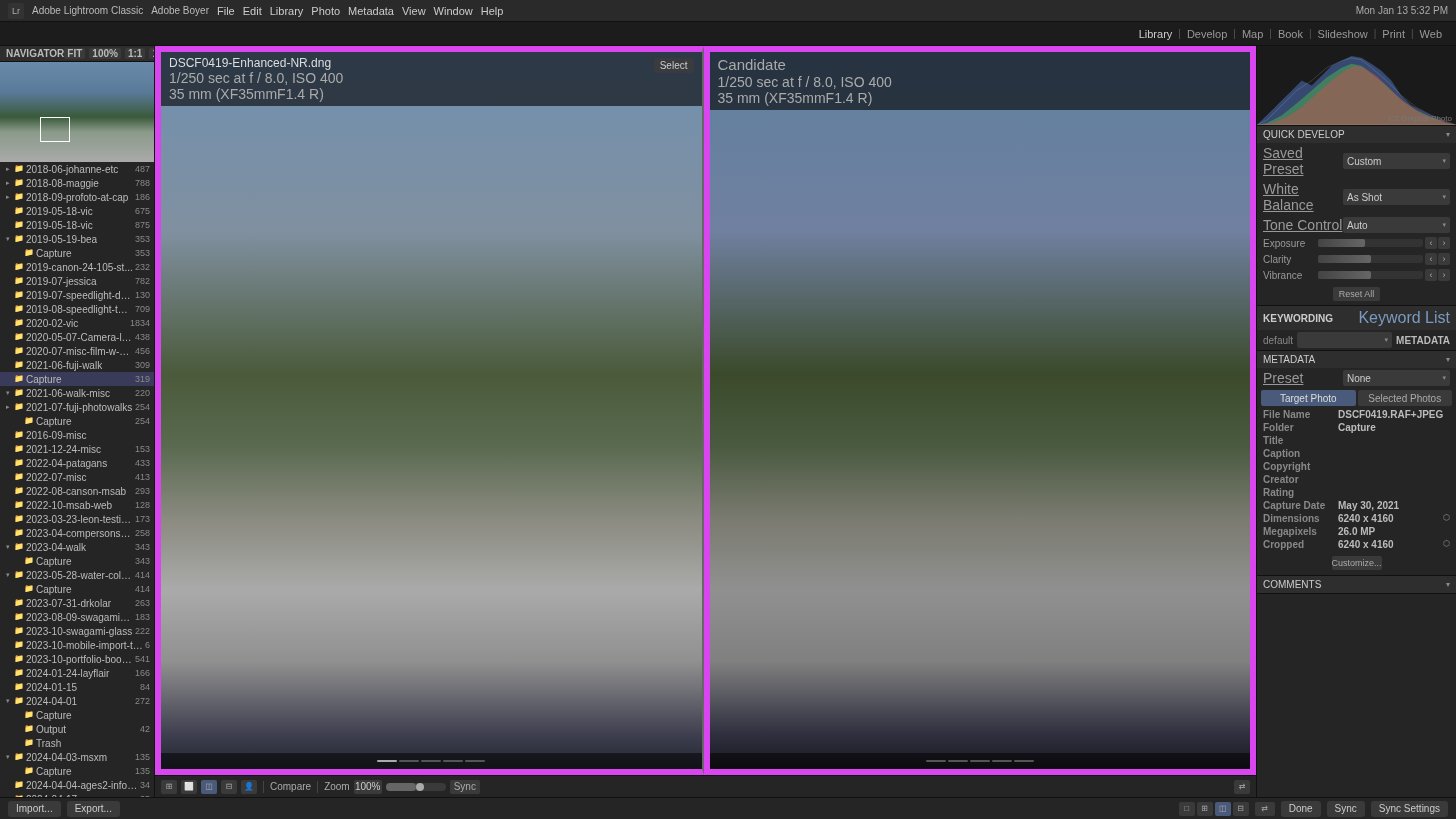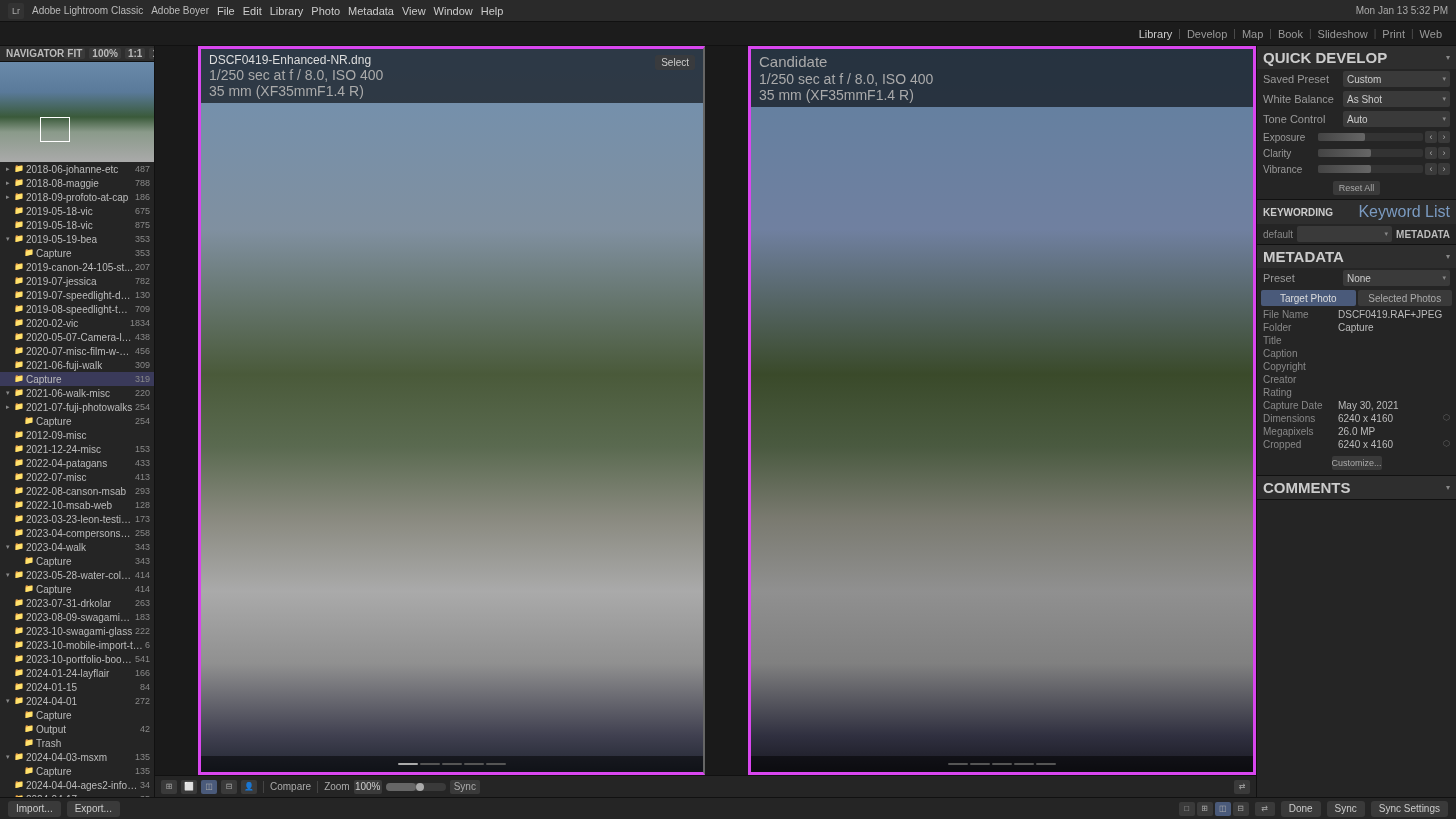--- a/index.html
+++ b/index.html
@@ -155,22 +155,21 @@
       flex: 1;
       display: flex;
       position: relative;
       overflow: hidden;
     }
 
     .compare-pane {
       flex: 1;
       position: relative;
       overflow: hidden;
-      border: 3px solid #d946ef;
-      margin-left: 43px;
+      border: 6px solid #d946ef;
     }
     .compare-pane-left {
       border-right: 2px solid #666;
     }
 
     .pane-header {
       position: absolute;
       top: 0;
       left: 0;
       right: 0;
@@ -322,38 +321,39 @@
     }
     .panel-section-header {
       display: flex;
       align-items: center;
       justify-content: space-between;
       padding: 3px 6px;
       background: #2e2e2e;
       cursor: pointer;
     }
     .panel-section-title {
-      font-size: 15px;
+      font-size: 10px;
       color: #ccc;
-      font-weight: 700;
+      font-weight: 400;
       text-transform: uppercase;
     }
     .panel-section-arrow { font-size: 8px; color: #888; }
 
     .panel-row {
       display: flex;
       align-items: center;
       padding: 2px 6px;
       min-height: 16px;
     }
     .panel-row-label {
-      font-size: 11px;
+      font-size: 14px;
       color: #999;
       width: 80px;
       flex-shrink: 0;
+      text-decoration: underline;
     }
     .panel-dropdown {
       flex: 1;
       height: 16px;
       background: #3a3a3a;
       border-radius: 2px;
       display: flex;
       align-items: center;
       justify-content: space-between;
       padding: 0 4px;
@@ -391,20 +391,21 @@
       cursor: pointer;
       font-size: 9px;
       color: #aaa;
       margin: 2px auto;
     }
 
     
     .meta-row {
       display: flex;
       padding: 1px 6px;
+      font-weight: bold;
     }
     .meta-label {
       font-size: 10px;
       color: #888;
       width: 75px;
       flex-shrink: 0;
     }
     .meta-value {
       font-size: 10px;
       color: #bbb;
@@ -598,21 +599,21 @@
           <span style="width: 8px; display: inline-block;"></span>
           <span class="folder-icon" style="font-size: 8px;">📁</span>
           <span class="folder-name">Capture</span>
           <span class="folder-count">353</span>
         </div>
         <div class="folder-item">
           <div class="folder-indent" style="width: 2px;"></div>
           <span style="width: 8px; display: inline-block;"></span>
           <span class="folder-icon" style="font-size: 8px;">📁</span>
           <span class="folder-name">2019-canon-24-105-st...</span>
-          <span class="folder-count">207</span>
+          <span class="folder-count">232</span>
         </div>
         <div class="folder-item">
           <div class="folder-indent" style="width: 2px;"></div>
           <span style="width: 8px; display: inline-block;"></span>
           <span class="folder-icon" style="font-size: 8px;">📁</span>
           <span class="folder-name">2019-07-jessica</span>
           <span class="folder-count">782</span>
         </div>
         <div class="folder-item">
           <div class="folder-indent" style="width: 2px;"></div>
@@ -681,21 +682,21 @@
           <div class="folder-indent" style="width: 12px;"></div>
           <span style="width: 8px; display: inline-block;"></span>
           <span class="folder-icon" style="font-size: 8px;">📁</span>
           <span class="folder-name">Capture</span>
           <span class="folder-count">254</span>
         </div>
         <div class="folder-item">
           <div class="folder-indent" style="width: 2px;"></div>
           <span style="width: 8px; display: inline-block;"></span>
           <span class="folder-icon" style="font-size: 8px;">📁</span>
-          <span class="folder-name">2012-09-misc</span>
+          <span class="folder-name">2016-09-misc</span>
         </div>
         <div class="folder-item">
           <div class="folder-indent" style="width: 2px;"></div>
           <span style="width: 8px; display: inline-block;"></span>
           <span class="folder-icon" style="font-size: 8px;">📁</span>
           <span class="folder-name">2021-12-24-misc</span>
           <span class="folder-count">153</span>
         </div>
         <div class="folder-item">
           <div class="folder-indent" style="width: 2px;"></div>
@@ -931,20 +932,33 @@
         <div style="position:absolute;top:50%;left:30px;transform:translateY(-50%);width:8px;height:8px;background:#aaa;border-radius:50%;"></div>
       </div>
       <div class="toolbar-btn">Sync</div>
       <div class="toolbar-spacer"></div>
       <div class="toolbar-icon-btn">⇄</div>
     </div>
   </div>
 
   <div id="right-panel">
 
+    <div class="histogram-area">
+      <svg class="hist-svg" viewBox="0 0 200 80" preserveAspectRatio="none">
+
+        <path d="M0,80 L5,75 L15,65 L25,55 L35,45 L45,35 L55,40 L65,30 L75,20 L85,15 L95,10 L105,12 L115,18 L125,25 L135,35 L145,50 L155,60 L165,65 L175,70 L185,75 L200,80 Z" fill="rgba(80,120,200,0.5)"></path>
+
+        <path d="M0,80 L10,78 L25,70 L40,58 L55,45 L70,32 L85,22 L95,18 L105,20 L115,28 L130,40 L145,55 L160,65 L175,72 L190,78 L200,80 Z" fill="rgba(80,180,80,0.5)"></path>
+
+        <path d="M0,80 L15,78 L30,72 L45,62 L60,48 L75,35 L88,25 L98,20 L108,22 L120,30 L135,45 L150,58 L165,68 L180,74 L200,80 Z" fill="rgba(200,80,80,0.5)"></path>
+
+        <path d="M0,80 L10,75 L25,60 L40,45 L55,35 L70,22 L85,15 L95,12 L105,14 L115,22 L130,35 L145,50 L160,62 L175,70 L190,76 L200,80 Z" fill="none" stroke="rgba(255,255,255,0.3)" stroke-width="0.5"></path>
+      </svg>
+      <div class="histogram-label">C2 Original Photo</div>
+    </div>
 
     <div class="panel-section">
       <div class="panel-section-header">
         <span class="panel-section-title">Quick Develop</span>
         <span class="panel-section-arrow">▾</span>
       </div>
 
       <div class="panel-row">
         <span class="panel-row-label">Saved Preset</span>
         <div class="panel-dropdown">

